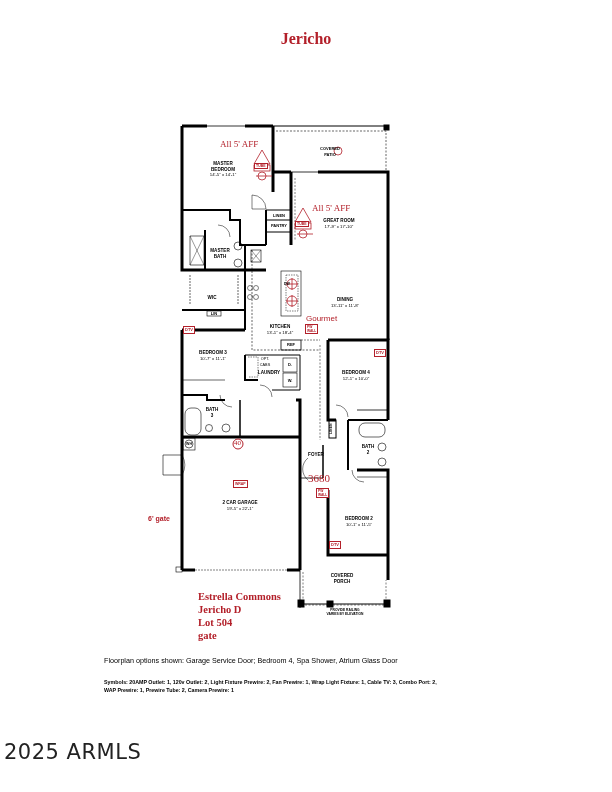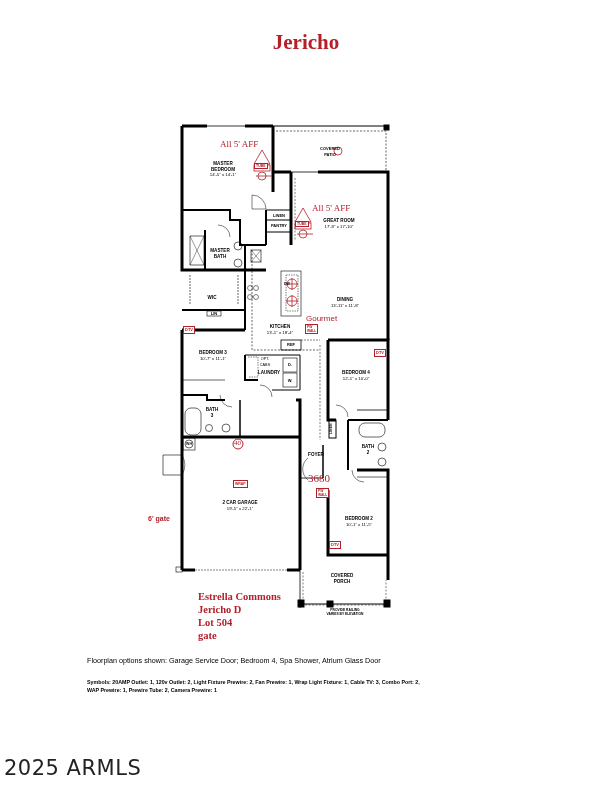--- a/index.html
+++ b/index.html
@@ -1,25 +1,25 @@
 <!DOCTYPE html>
 <html><head>
 <meta charset="utf-8">
 <style>
   html, body { margin:0; padding:0; background:#fff; }
   body { width:612px; height:792px; position:relative; overflow:hidden; font-family:"Liberation Sans", sans-serif; color:#000; }
   .abs { position:absolute; }
-  .title { left:0; width:612px; top:30px; text-align:center; font-family:"Liberation Serif", serif; font-weight:bold; font-size:21px; color:#b3202a; }
+  .title { left:0; width:612px; top:30px; text-align:center; font-family:"Liberation Serif", serif; font-weight:bold; font-size:16px; color:#b3202a; }
   .plan { left:0; top:0; width:612px; height:792px; }
   .lbl { position:absolute; font-family:"Liberation Sans", sans-serif; font-weight:bold; font-size:4.6px; text-align:center; white-space:nowrap; transform:translateX(-50%); line-height:5.5px; }
   .dim { font-weight:normal; font-size:4.3px; display:block; }
   .serif-red { position:absolute; font-family:"Liberation Serif", serif; color:#b3202a; white-space:nowrap; }
   .tag { position:absolute; border:1px solid #b3202a; color:#b3202a; font-size:4px; font-weight:bold; padding:0 1px; line-height:6px; background:#fff; }
-  .note { position:absolute; left:63px; font-family:"Liberation Sans", sans-serif; white-space:nowrap;padding-left:24px; }
-  .copyright { left:4px; top:740px; font-family:"DejaVu Sans", sans-serif; font-size:21px; color:#222; letter-spacing:0.5px;margin-top:16px; }
+  .note { position:absolute; left:80px; font-family:"Liberation Sans", sans-serif; white-space:nowrap;padding-left:24px; }
+  .copyright { left:4px; top:740px; font-family:"DejaVu Sans", sans-serif; font-size:21px; color:#222; letter-spacing:0.5px; }
 </style>
 </head>
 <body>
 
 <div class="abs title">Jericho</div>
 
 <svg class="abs plan" viewBox="0 0 612 792" xmlns="http://www.w3.org/2000/svg">
   <g fill="none" stroke="#000">
 
     <path d="M182 126 L182 270 L266 270" stroke-width="3"></path>

